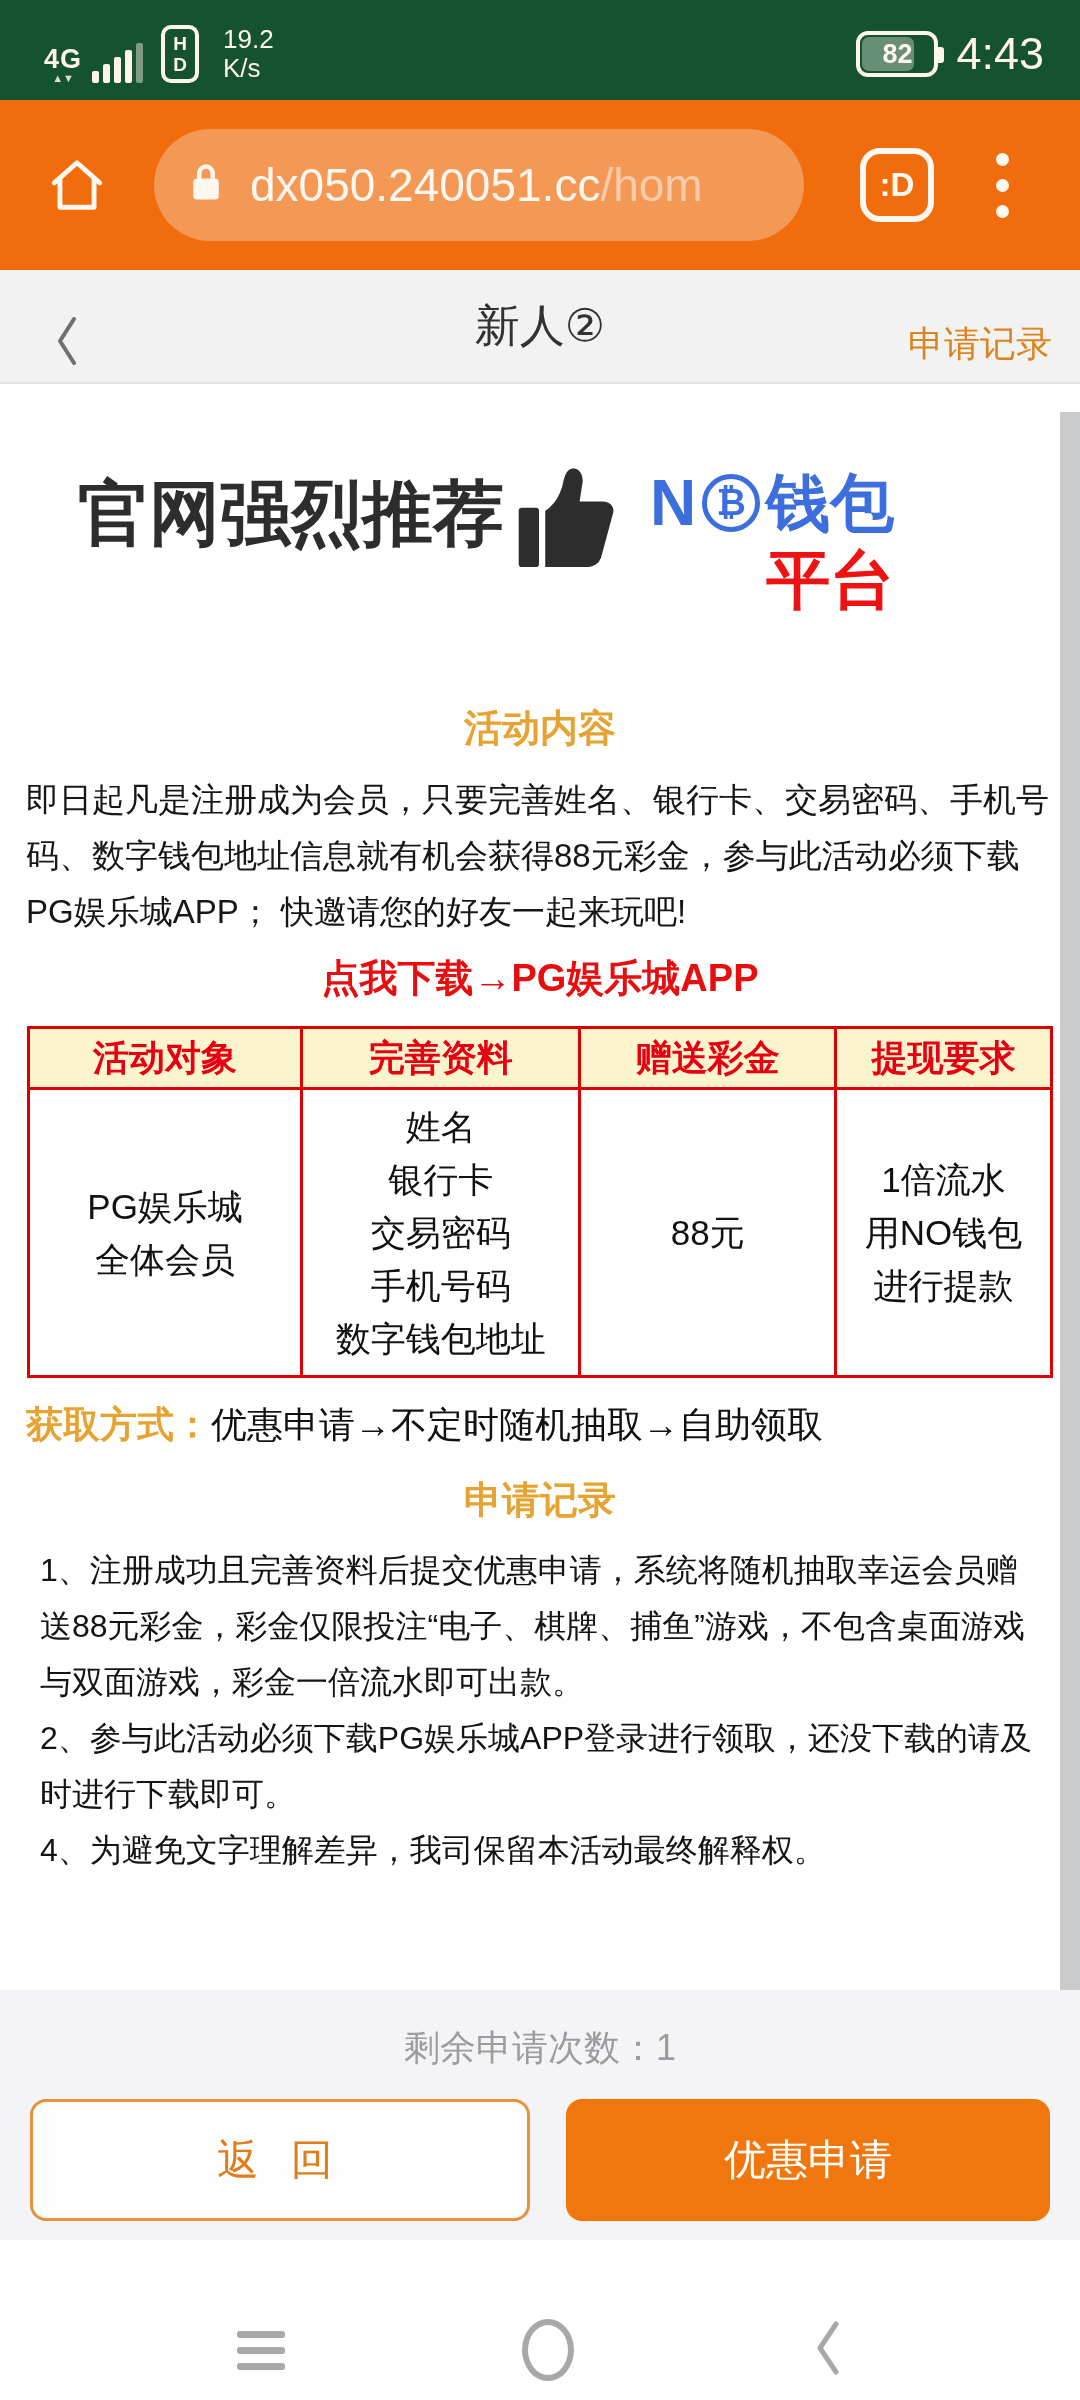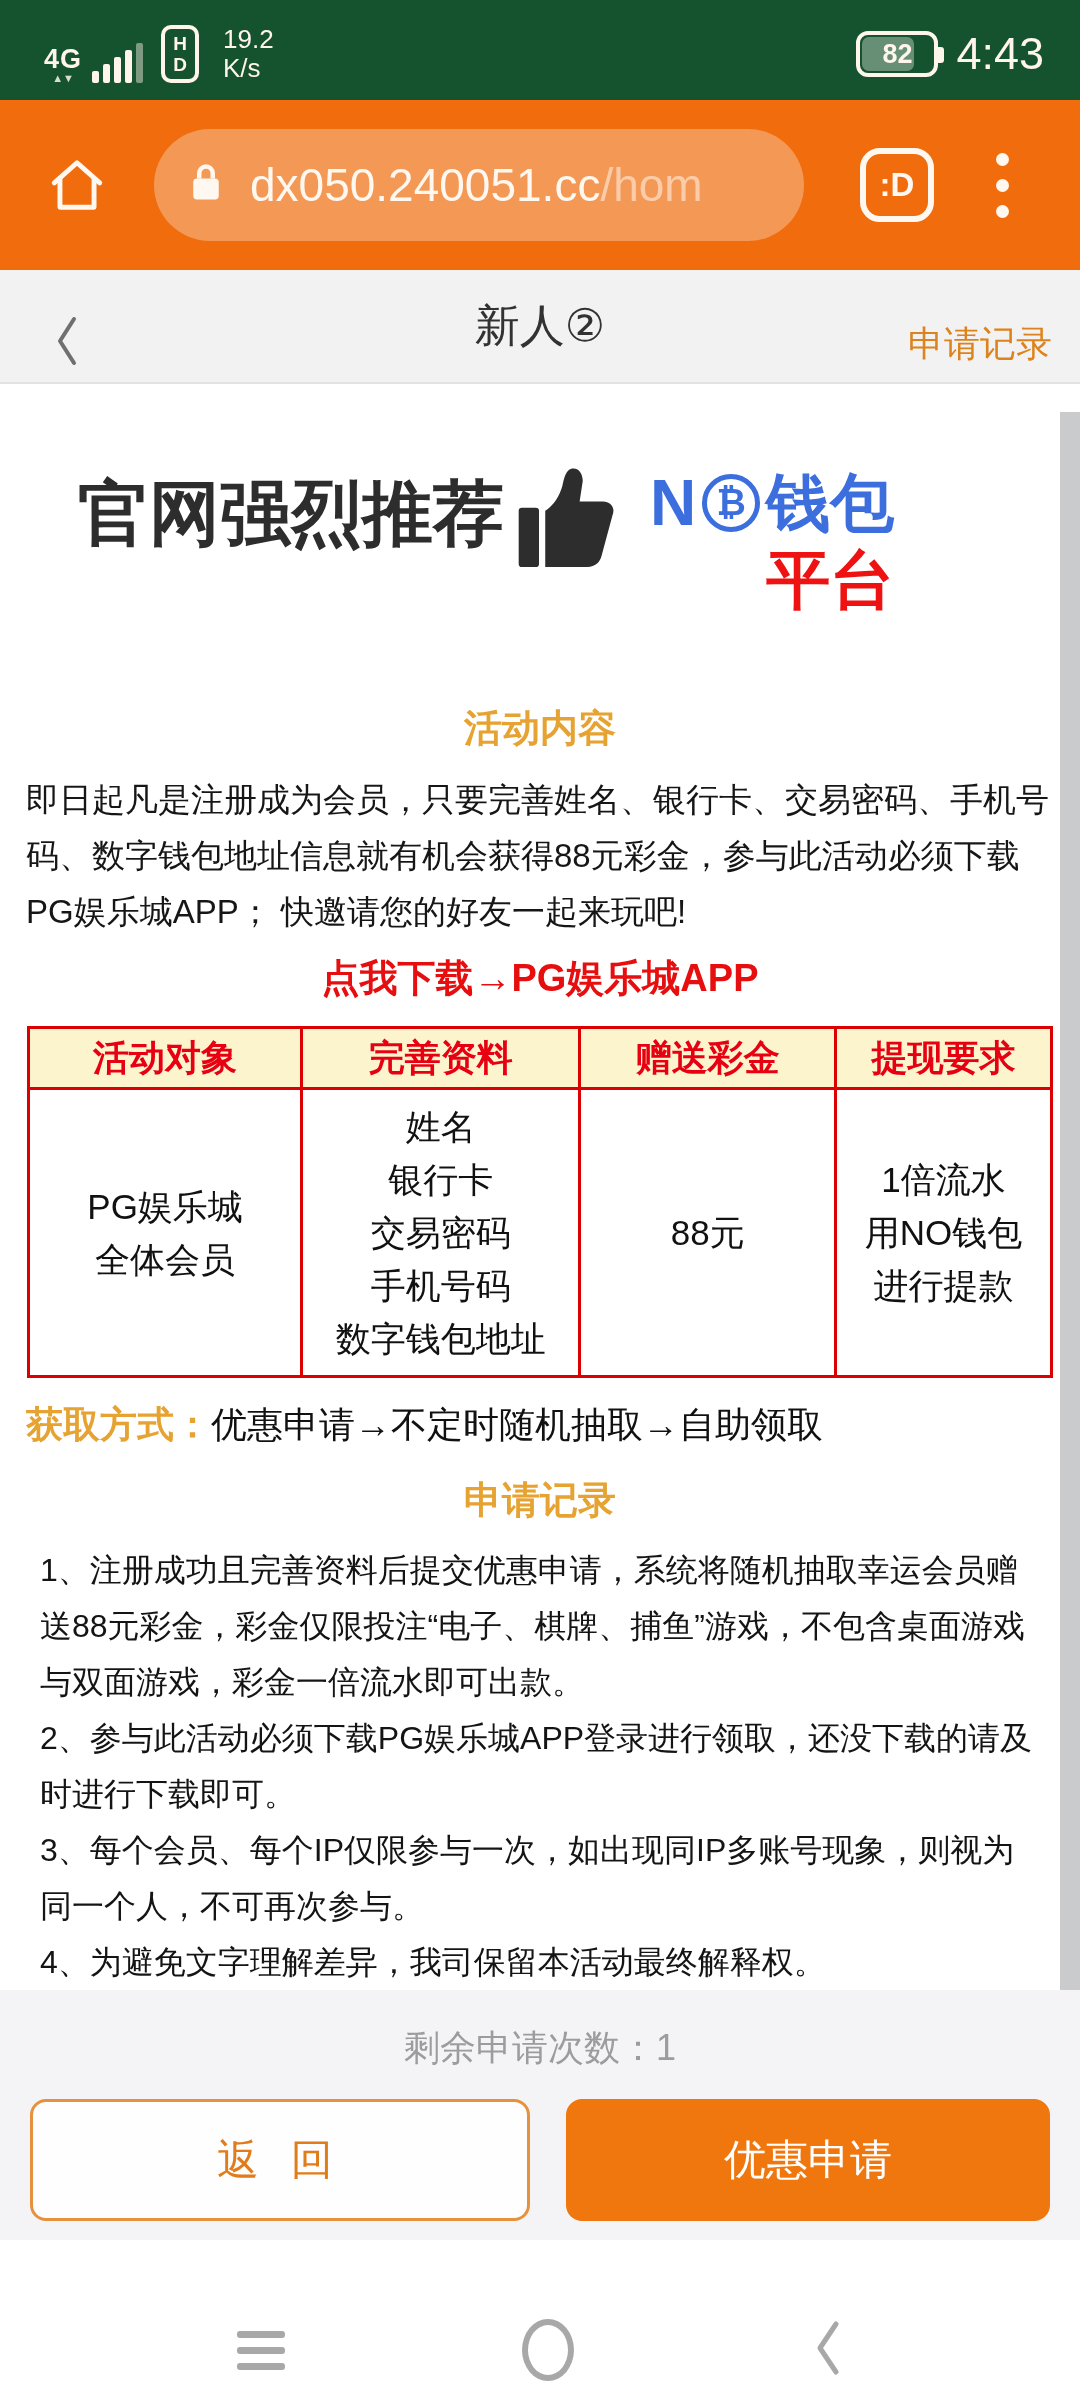--- a/index.html
+++ b/index.html
@@ -236,21 +236,20 @@
 
     <div class="method">
       <span class="method-label">获取方式：</span><span>优惠申请→不定时随机抽取→自助领取</span>
     </div>
 
     <div class="section-title">申请记录</div>
 
     <div class="rules">
       <p>1、注册成功且完善资料后提交优惠申请，系统将随机抽取幸运会员赠送88元彩金，彩金仅限投注“电子、棋牌、捕鱼”游戏，不包含桌面游戏与双面游戏，彩金一倍流水即可出款。</p>
       <p>2、参与此活动必须下载PG娱乐城APP登录进行领取，还没下载的请及时进行下载即可。</p>
-      <p>3、每个会员、每个IP仅限参与一次，如出现同IP多账号现象，则视为同一个人，不可再次参与。</p>
       <p>4、为避免文字理解差异，我司保留本活动最终解释权。</p>
     </div>
   </div>
 
   <div class="scroll-strip"></div>
 
   <div class="tab-row">
     <div class="pill p0">
         <span class="dark-mark"></span>
       </div>

